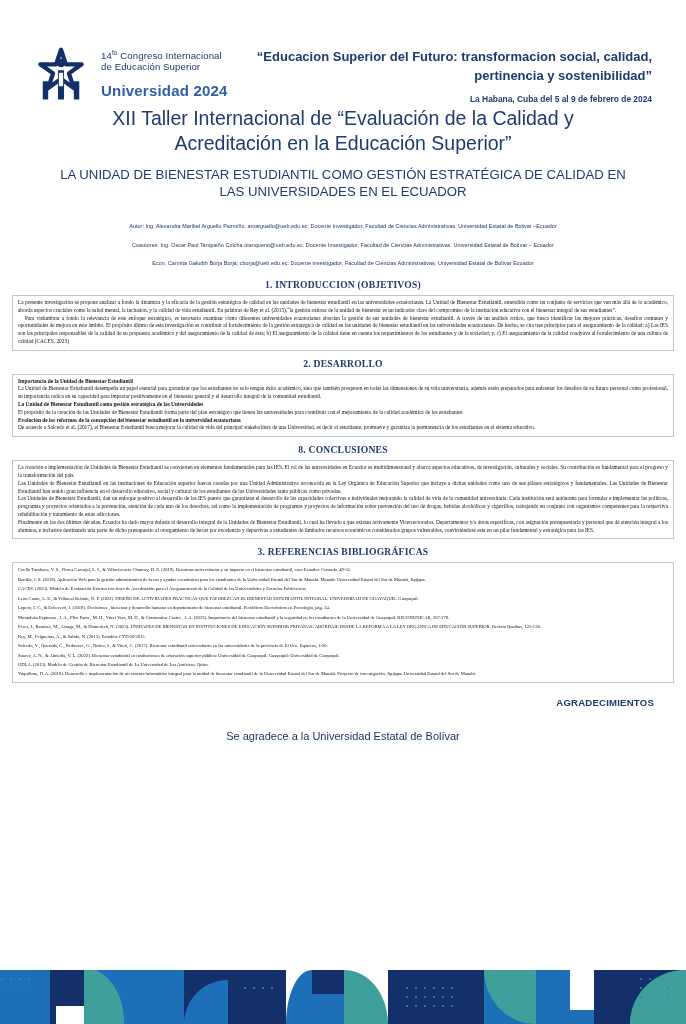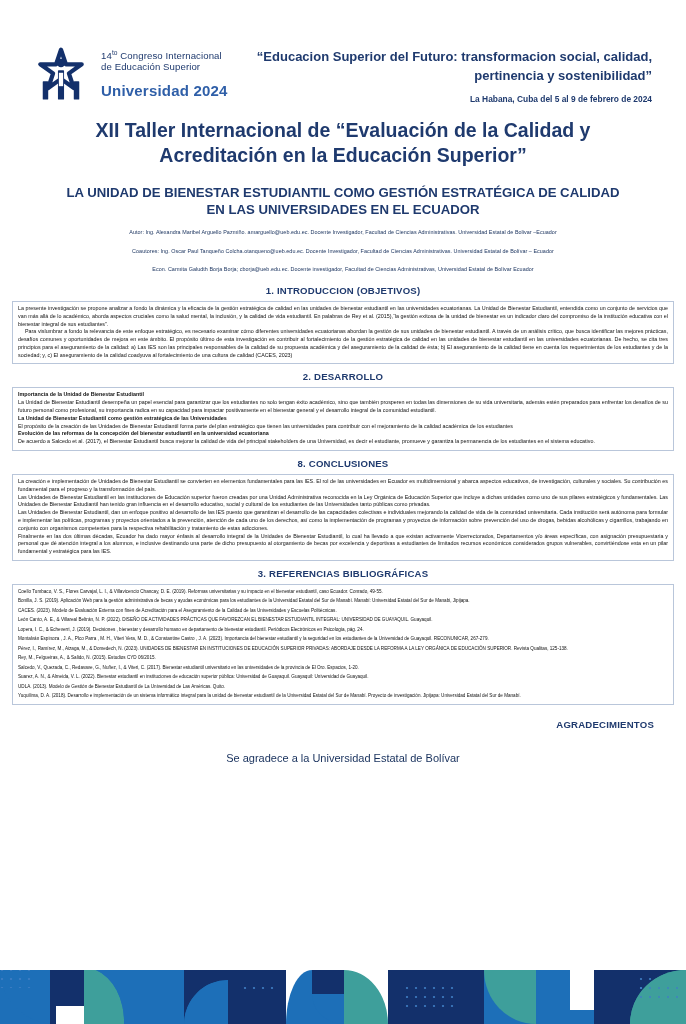--- a/index.html
+++ b/index.html
@@ -44,36 +44,36 @@
   }
   .place {
     font-size: 8.4px; font-weight: bold; color: #1f3a6e;
     margin-top: 8px;
   }
 
   
   .titles { text-align: center; padding: 6px 56px 0 56px; }
   .t-main {
     font-size: 19.5px; color: #1f3a6e; line-height: 1.28;
-    font-weight: bold; margin: 16px;
+    font-weight: normal; margin: 4px;
   }
   .t-sub {
     font-size: 13.2px; color: #1f3a6e; line-height: 1.3;
-    margin: 10px 0 0 0; font-weight: bold;
+    margin: 10px 0 12px 0; font-weight: normal;
   }
 
   
   .authors { text-align: center; padding: 11px 26px 0 26px; }
   .author-line {
     font-size: 5.4px; color: #17305c; line-height: 1.4;
     margin-bottom: 11px; letter-spacing: .05px;
   }
 
   
-  .section { padding: 0 12px; }
+  .section { padding: 0 12px; font-family: Liberation Serif, serif; }
   .sec-head {
     text-align: center; font-size: 9.6px; font-weight: bold;
     color: #1f3a6e; letter-spacing: .2px;
     margin: 7px 0 5px 0;
   }
   .panel {
     border: 1px solid #b9c6da;
     padding: 3px 5px 4px 5px;
   }
   .panel p {

